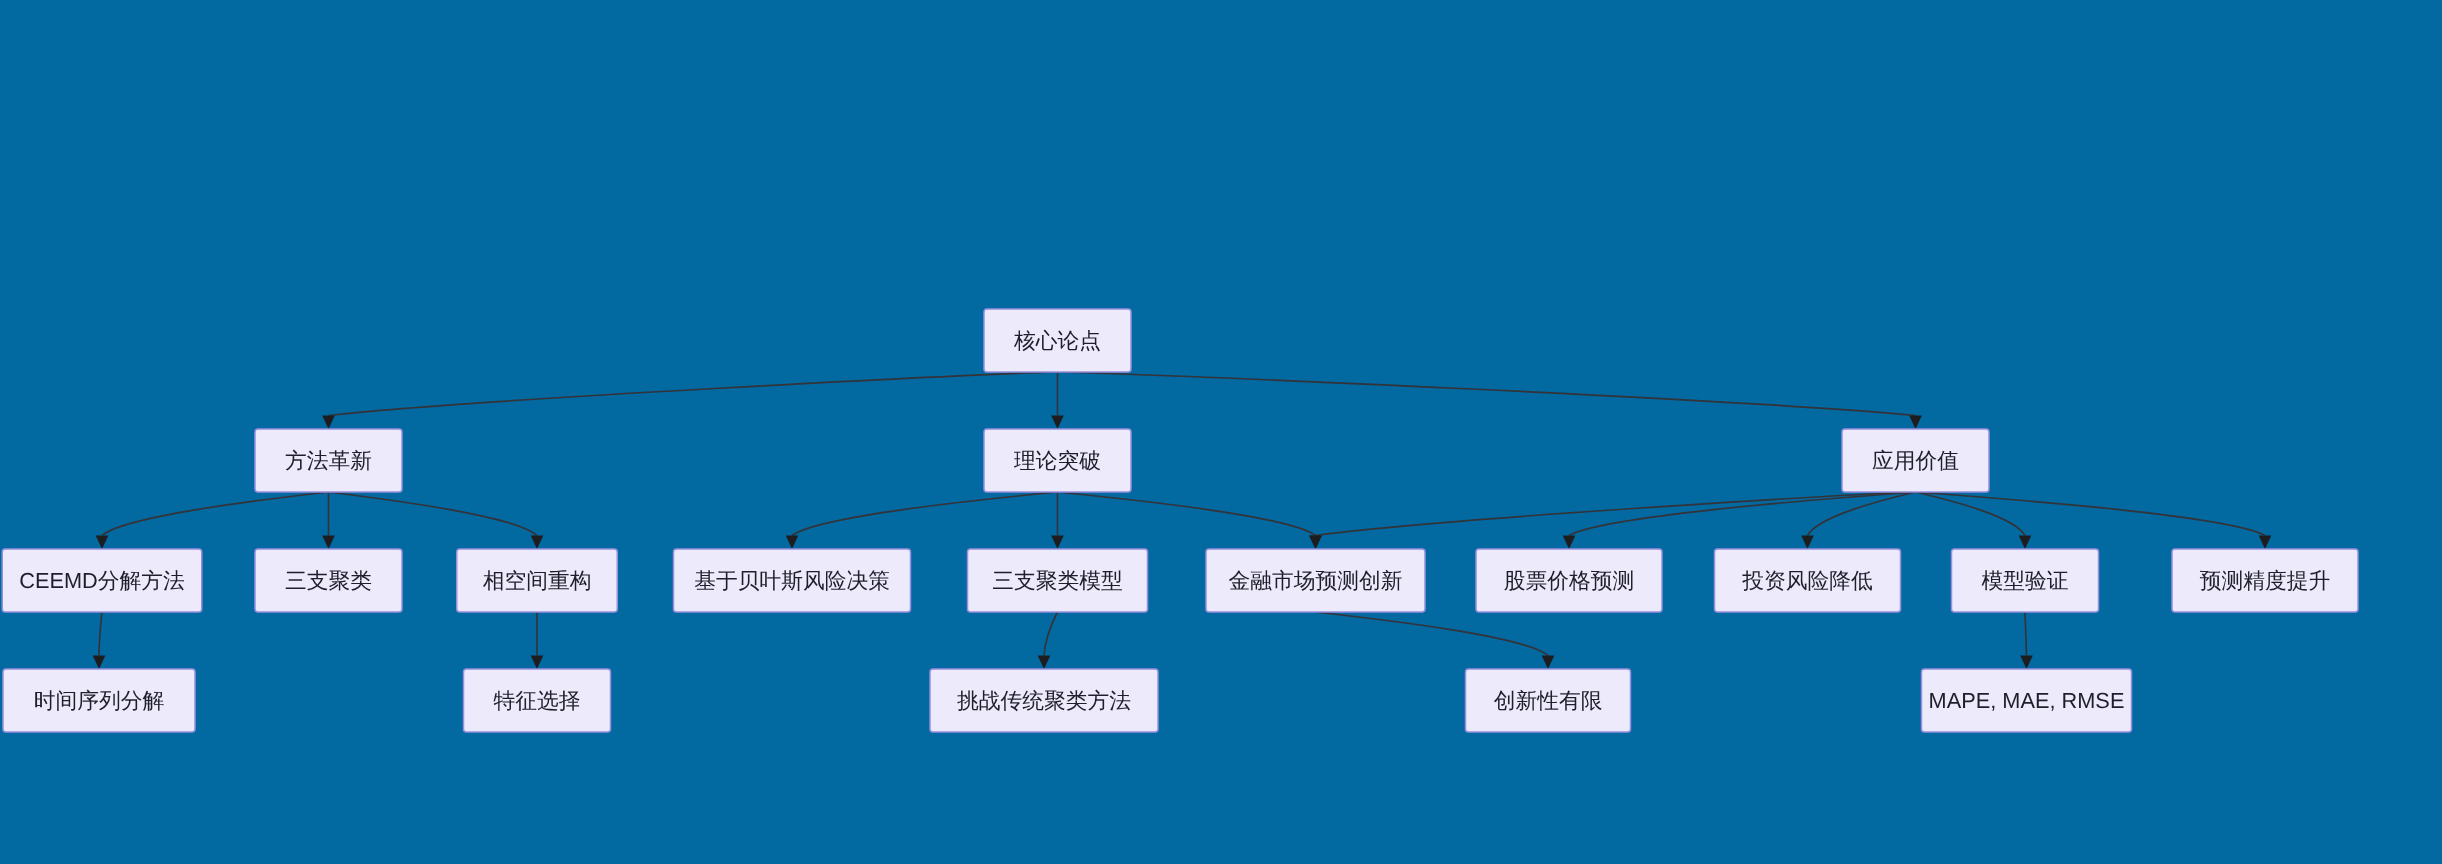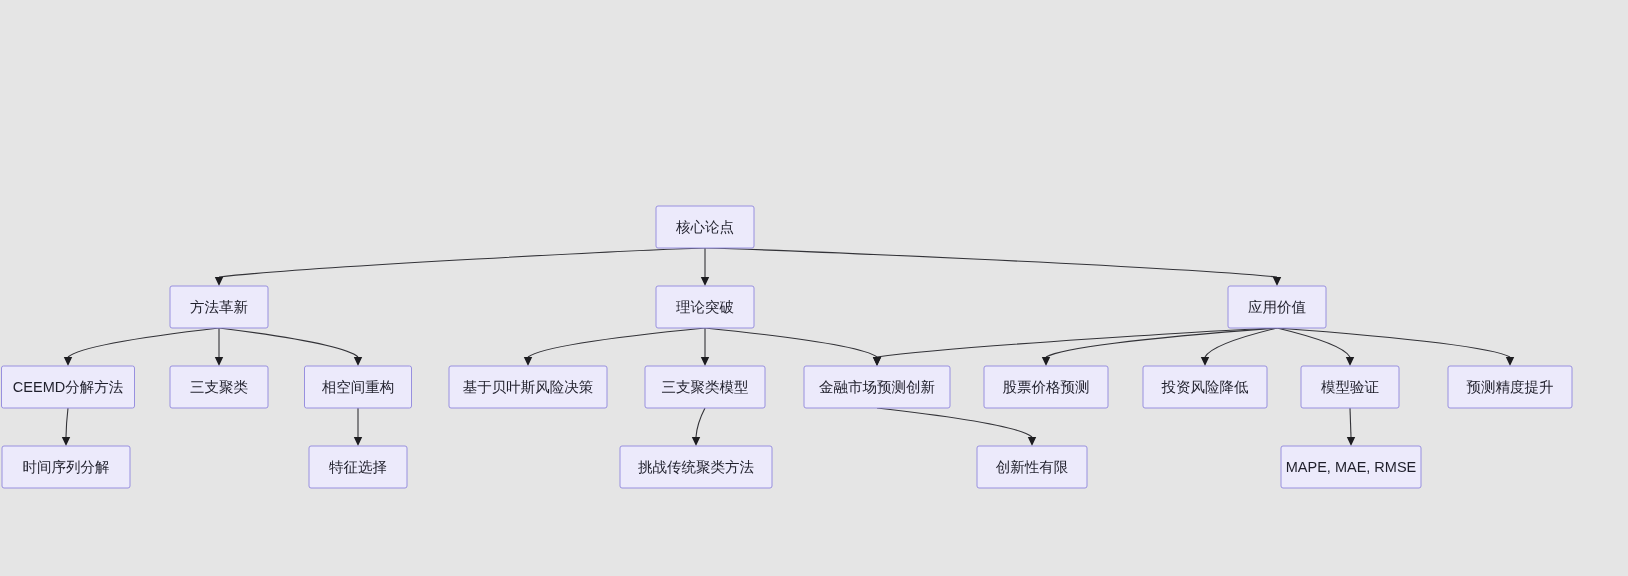--- a/index.html
+++ b/index.html
@@ -10,21 +10,21 @@
   body {
     width: 1628px;
     height: 576px;
     overflow: hidden;
     font-family: "Liberation Sans", "DejaVu Sans", sans-serif;
   }
   #diagram-root {
     position: relative;
     width: 1628px;
     height: 576px;
-    background: #e5e5e5;
+    background: #0369a1;
   }
   svg#flowchart {
     display: block;
     width: 1628px;
     height: 576px;
   }
   .node-box {
     fill: #ECEAFB;
     stroke: #9890DF;
     stroke-width: 1;

